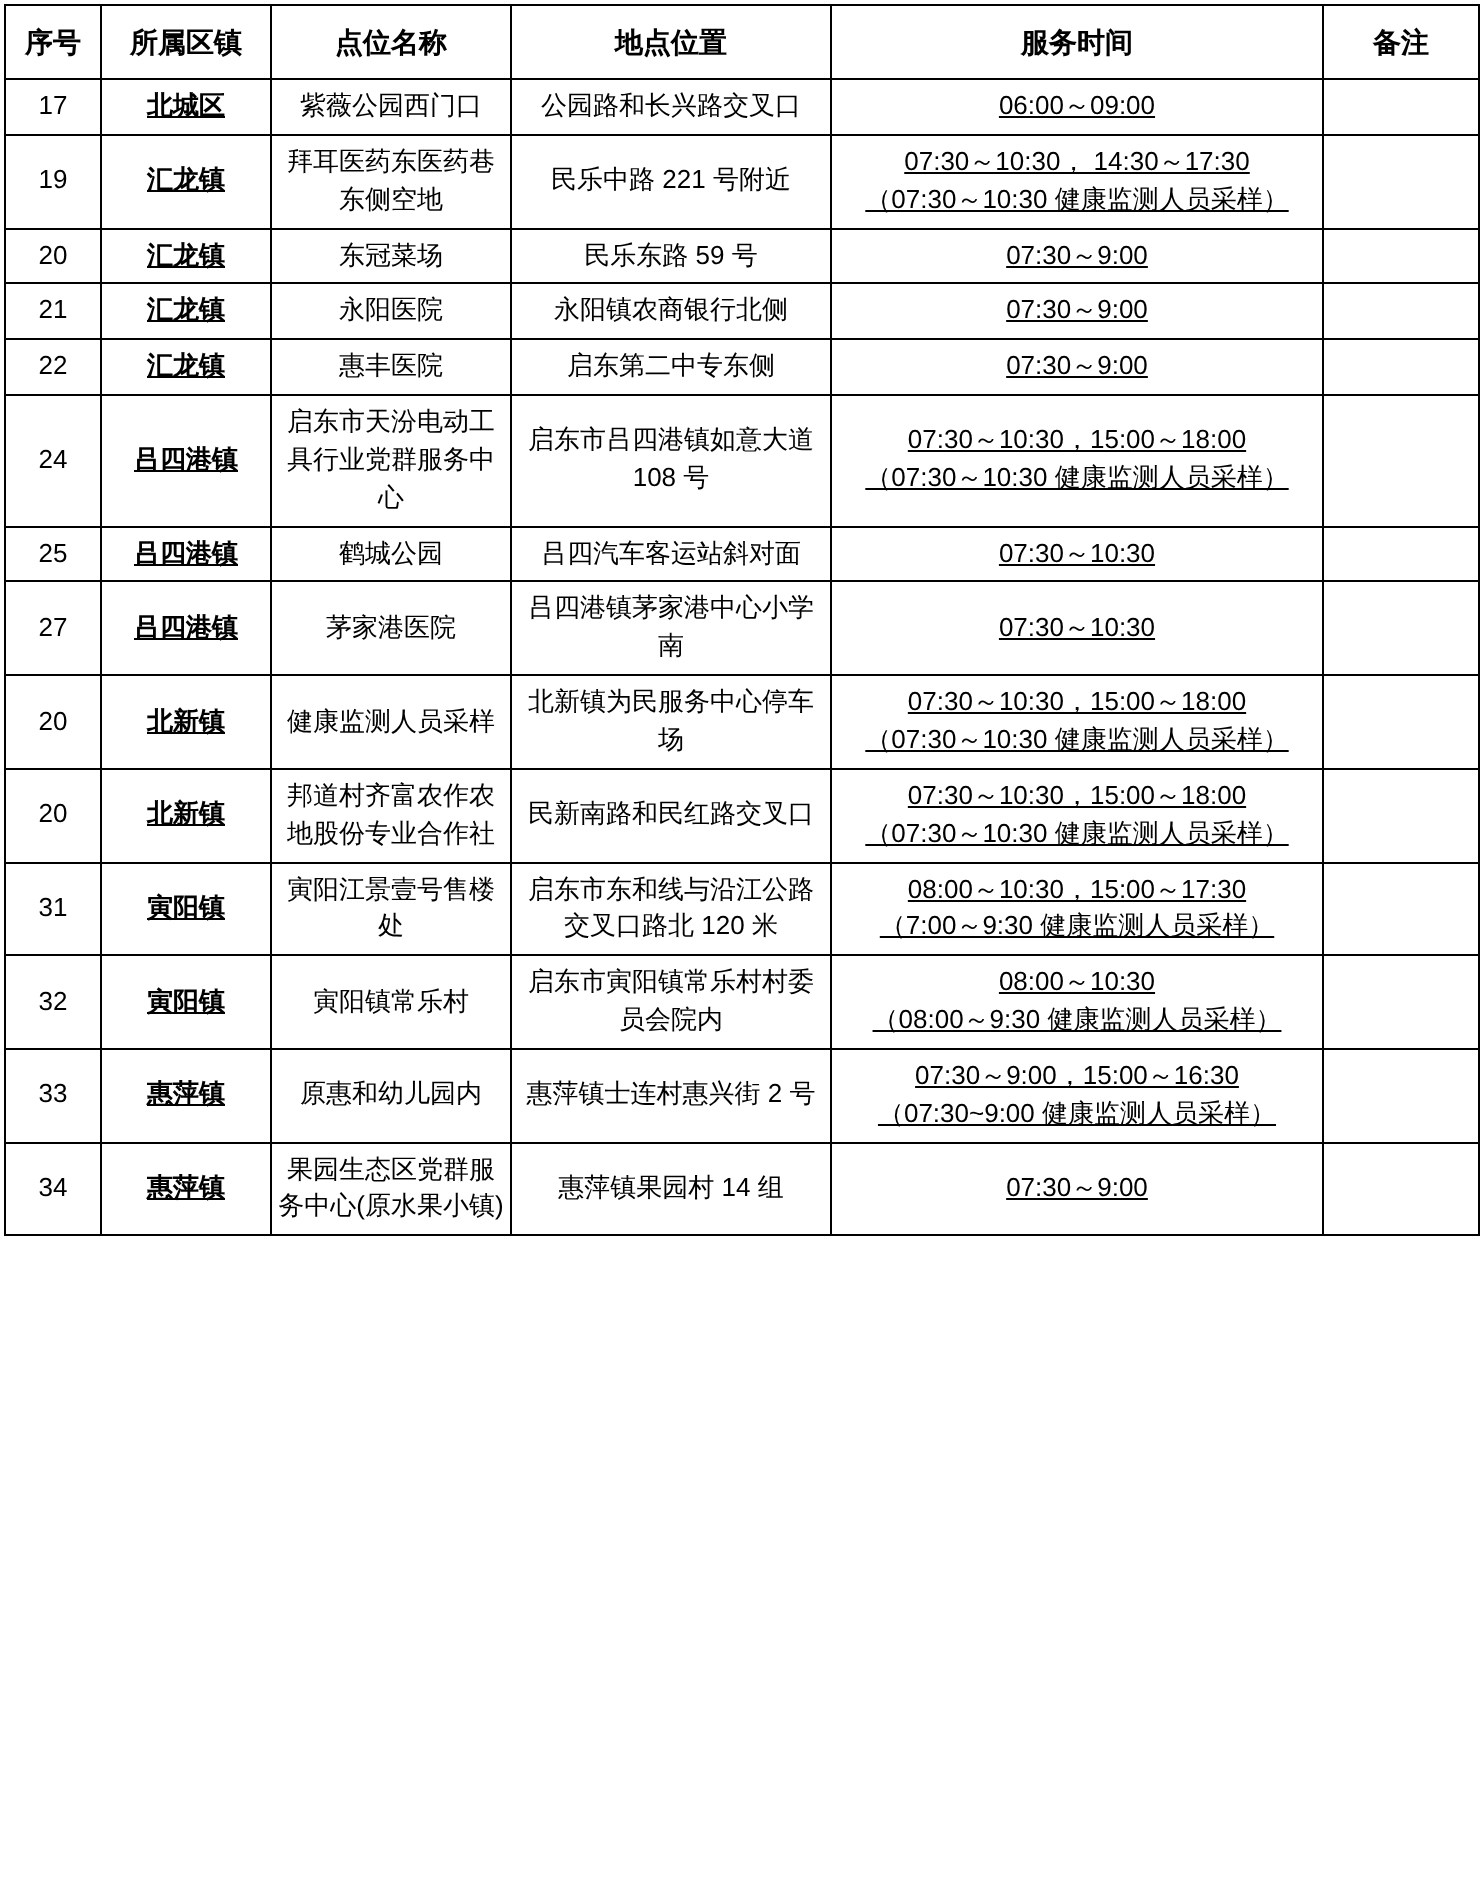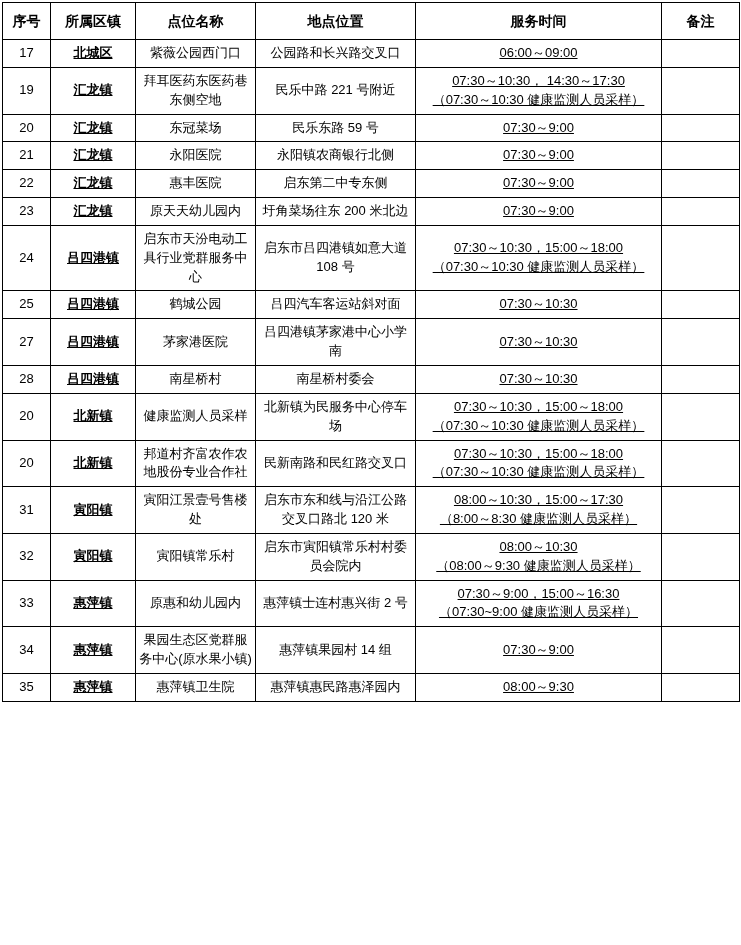--- a/index.html
+++ b/index.html
@@ -136,30 +136,20 @@
           <td class="c-idx">22</td>
           <td class="c-town">汇龙镇</td>
           <td class="c-name">惠丰医院</td>
           <td class="c-addr">启东第二中专东侧</td>
           <td class="c-time">
             <span class="time-line">07:30～9:00</span>
           </td>
           <td class="c-note"></td>
         </tr>
         <tr>
-          <td class="c-idx">23</td>
-          <td class="c-town">汇龙镇</td>
-          <td class="c-name">原天天幼儿园内</td>
-          <td class="c-addr">圩角菜场往东 200 米北边</td>
-          <td class="c-time">
-            <span class="time-line">07:30～9:00</span>
-          </td>
-          <td class="c-note"></td>
-        </tr>
-        <tr>
           <td class="c-idx">24</td>
           <td class="c-town">吕四港镇</td>
           <td class="c-name">启东市天汾电动工具行业党群服务中心</td>
           <td class="c-addr">启东市吕四港镇如意大道 108 号</td>
           <td class="c-time">
             <span class="time-line">07:30～10:30，15:00～18:00</span>
             <span class="time-line">（07:30～10:30 健康监测人员采样）</span>
           </td>
           <td class="c-note"></td>
         </tr>
@@ -177,30 +167,20 @@
           <td class="c-idx">27</td>
           <td class="c-town">吕四港镇</td>
           <td class="c-name">茅家港医院</td>
           <td class="c-addr">吕四港镇茅家港中心小学南</td>
           <td class="c-time">
             <span class="time-line">07:30～10:30</span>
           </td>
           <td class="c-note"></td>
         </tr>
         <tr>
-          <td class="c-idx">28</td>
-          <td class="c-town">吕四港镇</td>
-          <td class="c-name">南星桥村</td>
-          <td class="c-addr">南星桥村委会</td>
-          <td class="c-time">
-            <span class="time-line">07:30～10:30</span>
-          </td>
-          <td class="c-note"></td>
-        </tr>
-        <tr>
           <td class="c-idx">20</td>
           <td class="c-town">北新镇</td>
           <td class="c-name">健康监测人员采样</td>
           <td class="c-addr">北新镇为民服务中心停车场</td>
           <td class="c-time">
             <span class="time-line">07:30～10:30，15:00～18:00</span>
             <span class="time-line">（07:30～10:30 健康监测人员采样）</span>
           </td>
           <td class="c-note"></td>
         </tr>
@@ -215,21 +195,21 @@
           </td>
           <td class="c-note"></td>
         </tr>
         <tr>
           <td class="c-idx">31</td>
           <td class="c-town">寅阳镇</td>
           <td class="c-name">寅阳江景壹号售楼处</td>
           <td class="c-addr">启东市东和线与沿江公路交叉口路北 120 米</td>
           <td class="c-time">
             <span class="time-line">08:00～10:30，15:00～17:30</span>
-            <span class="time-line">（8:00～8:30 健康监测人员采样）</span>
+            <span class="time-line">（7:00～9:30 健康监测人员采样）</span>
           </td>
           <td class="c-note"></td>
         </tr>
         <tr>
           <td class="c-idx">32</td>
           <td class="c-town">寅阳镇</td>
           <td class="c-name">寅阳镇常乐村</td>
           <td class="c-addr">启东市寅阳镇常乐村村委员会院内</td>
           <td class="c-time">
             <span class="time-line">08:00～10:30</span>
@@ -248,28 +228,18 @@
           </td>
           <td class="c-note"></td>
         </tr>
         <tr>
           <td class="c-idx">34</td>
           <td class="c-town">惠萍镇</td>
           <td class="c-name">果园生态区党群服务中心(原水果小镇)</td>
           <td class="c-addr">惠萍镇果园村 14 组</td>
           <td class="c-time">
             <span class="time-line">07:30～9:00</span>
-          </td>
-          <td class="c-note"></td>
-        </tr>
-        <tr>
-          <td class="c-idx">35</td>
-          <td class="c-town">惠萍镇</td>
-          <td class="c-name">惠萍镇卫生院</td>
-          <td class="c-addr">惠萍镇惠民路惠泽园内</td>
-          <td class="c-time">
-            <span class="time-line">08:00～9:30</span>
           </td>
           <td class="c-note"></td>
         </tr>
       </tbody>
   </table>
 </div>
 
 </body></html>

